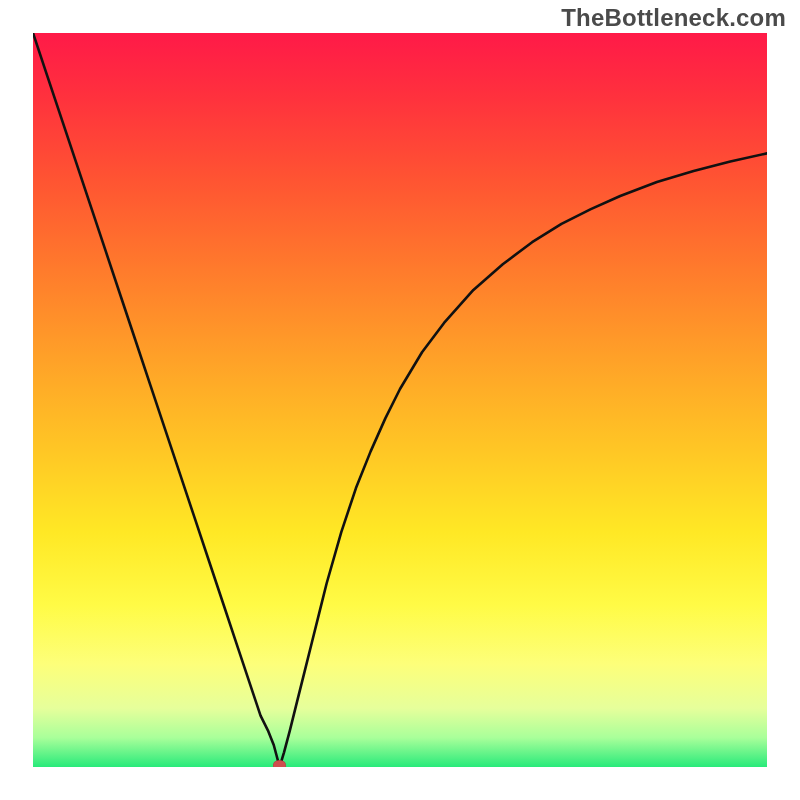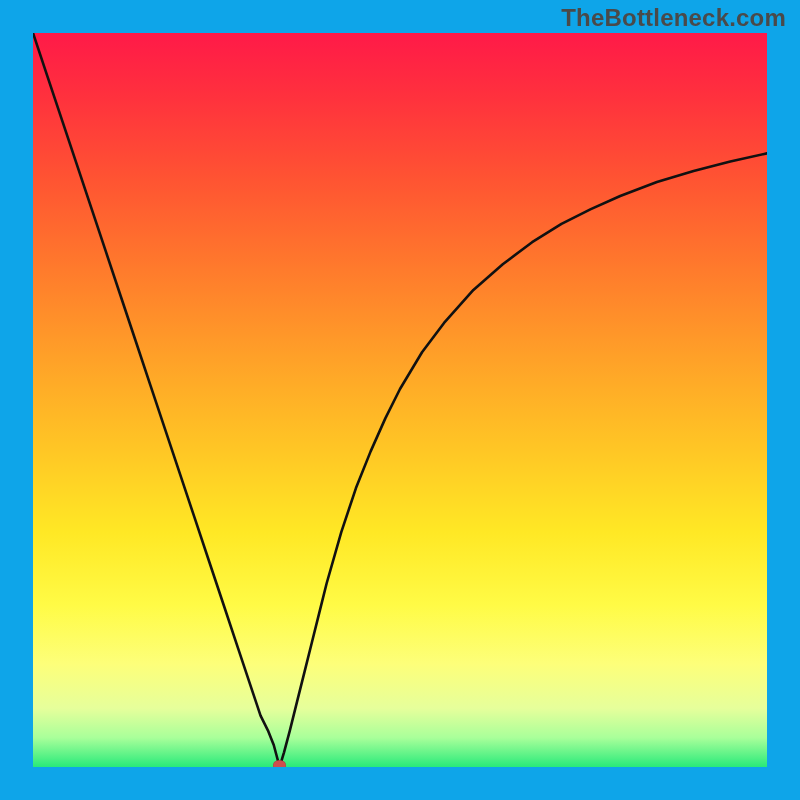--- a/index.html
+++ b/index.html
@@ -8,21 +8,21 @@
     width: 800px;
     height: 800px;
     background: #000;
     overflow: hidden;
     font-family: Arial, Helvetica, sans-serif;
   }
   .frame {
     position: relative;
     width: 800px;
     height: 800px;
-    background: #0ea5e9;
+    background: #ffffff;
   }
   .watermark {
     position: absolute;
     top: 4px;
     right: 14px;
     color: #4a4a4a;
     font-size: 24px;
     font-weight: 600;
     letter-spacing: 0.2px;
     z-index: 10;

